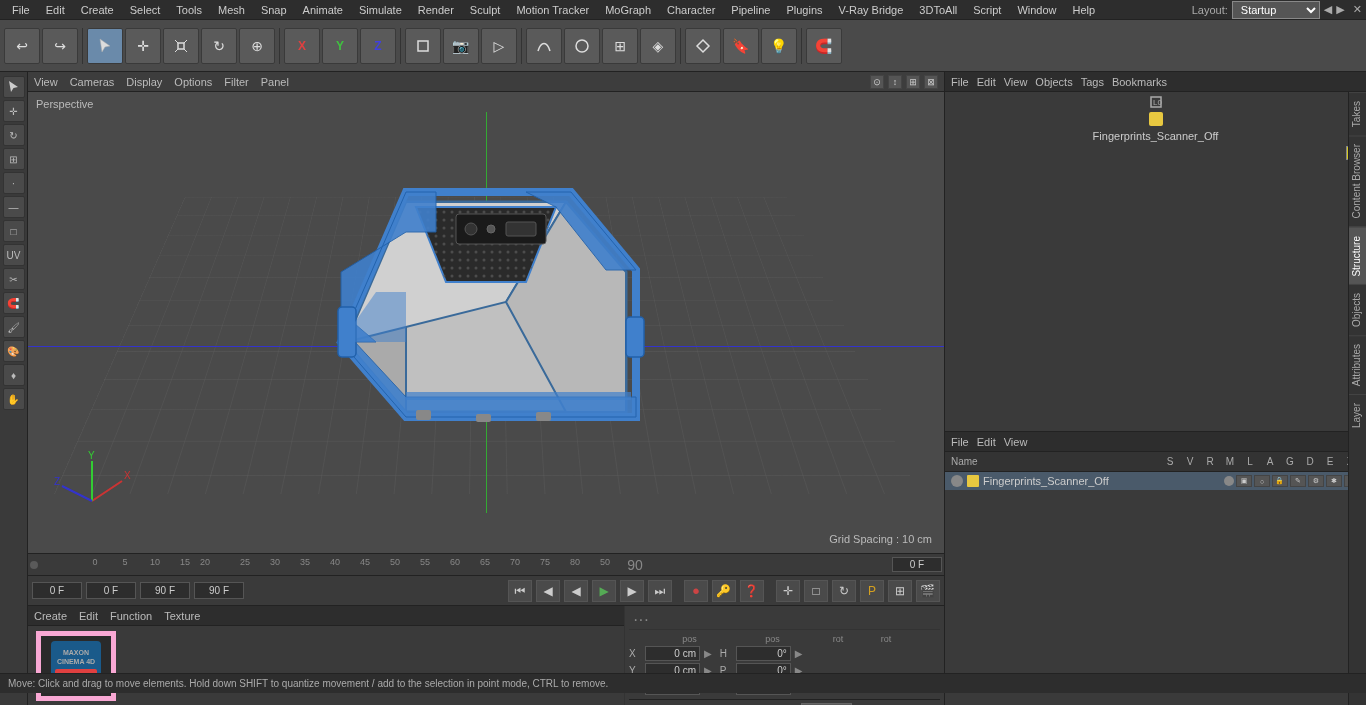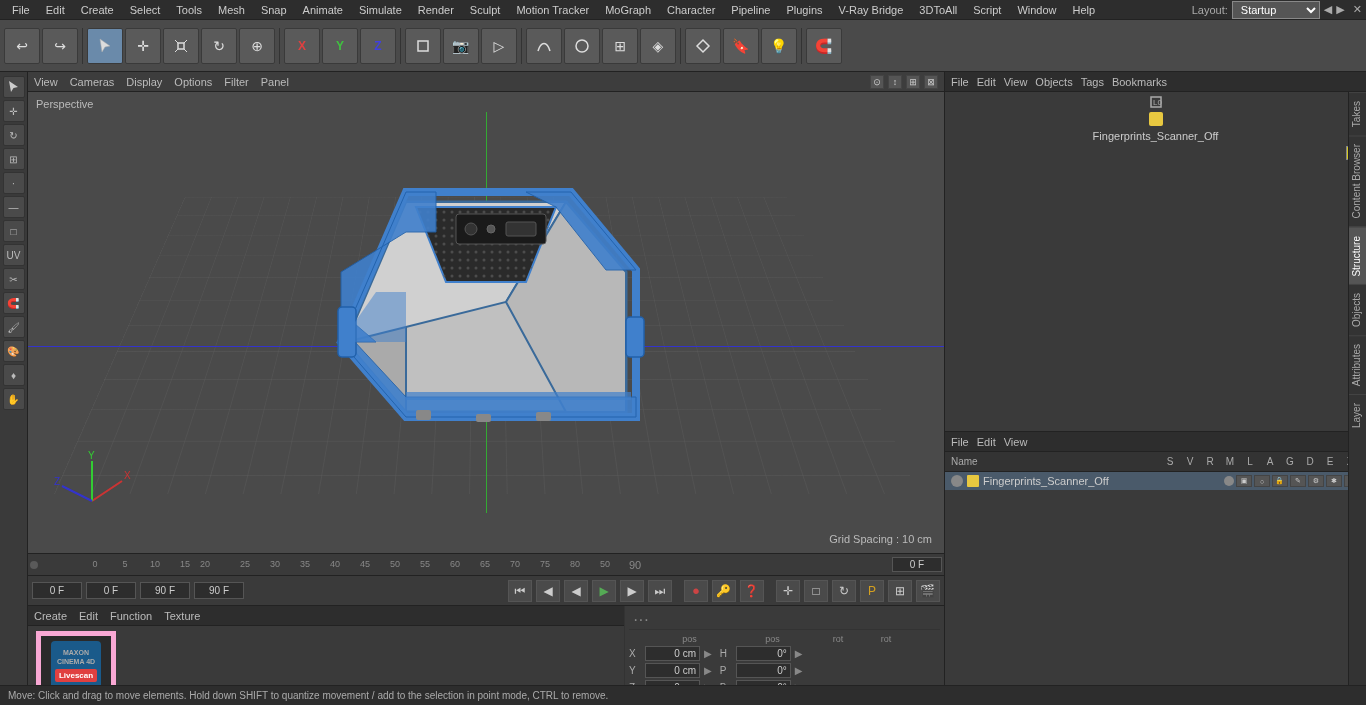--- a/index.html
+++ b/index.html
@@ -463,21 +463,21 @@
       border: 1px solid #666;
       color: #ccc;
       font-size: 10px;
       padding: 2px 12px;
       cursor: pointer;
     }
 
     
     #status-bar {
       position: absolute;
-      bottom: 0;
+      bottom: 12px;
       left: 0;
       right: 0;
       height: 20px;
       background: #2d2d2d;
       display: flex;
       align-items: center;
       padding: 0 8px;
       border-top: 1px solid #222;
       z-index: 30;
     }
@@ -725,21 +725,21 @@
         <span style="font-size:9px;color:#888;min-width:30px;text-align:center;">40</span>
         <span style="font-size:9px;color:#888;min-width:30px;text-align:center;">45</span>
         <span style="font-size:9px;color:#888;min-width:30px;text-align:center;">50</span>
         <span style="font-size:9px;color:#888;min-width:30px;text-align:center;">55</span>
         <span style="font-size:9px;color:#888;min-width:30px;text-align:center;">60</span>
         <span style="font-size:9px;color:#888;min-width:30px;text-align:center;">65</span>
         <span style="font-size:9px;color:#888;min-width:30px;text-align:center;">70</span>
         <span style="font-size:9px;color:#888;min-width:30px;text-align:center;">75</span>
         <span style="font-size:9px;color:#888;min-width:30px;text-align:center;">80</span>
         <span style="font-size:9px;color:#888;min-width:30px;text-align:center;">50</span>
-        <span style="font-size:11px;color:#888;min-width:30px;text-align:center;">90</span>
+        <span style="font-size:14px;color:#888;min-width:30px;text-align:center;">90</span>
       </div>
       <div style="width:50px;background:#2d2d2d;border:1px solid #555;text-align:center;font-size:10px;padding:1px;">0 F</div>
     </div>
 
     <div id="playback-bar">
       <input class="playback-frame" value="0 F" style="background: rgb(45, 45, 45); border: 1px solid rgb(85, 85, 85); color: rgb(204, 204, 204); font-size: 10px; width: 50px; text-align: center; padding: 2px;">
       <input class="playback-frame" value="0 F" style="background: rgb(45, 45, 45); border: 1px solid rgb(85, 85, 85); color: rgb(204, 204, 204); font-size: 10px; width: 50px; text-align: center; padding: 2px;">
       <input class="playback-frame" value="90 F" style="background: rgb(45, 45, 45); border: 1px solid rgb(85, 85, 85); color: rgb(204, 204, 204); font-size: 10px; width: 50px; text-align: center; padding: 2px;">
       <input class="playback-frame" value="90 F" style="background: rgb(45, 45, 45); border: 1px solid rgb(85, 85, 85); color: rgb(204, 204, 204); font-size: 10px; width: 50px; text-align: center; padding: 2px;">
       <div style="flex:1;"></div>

